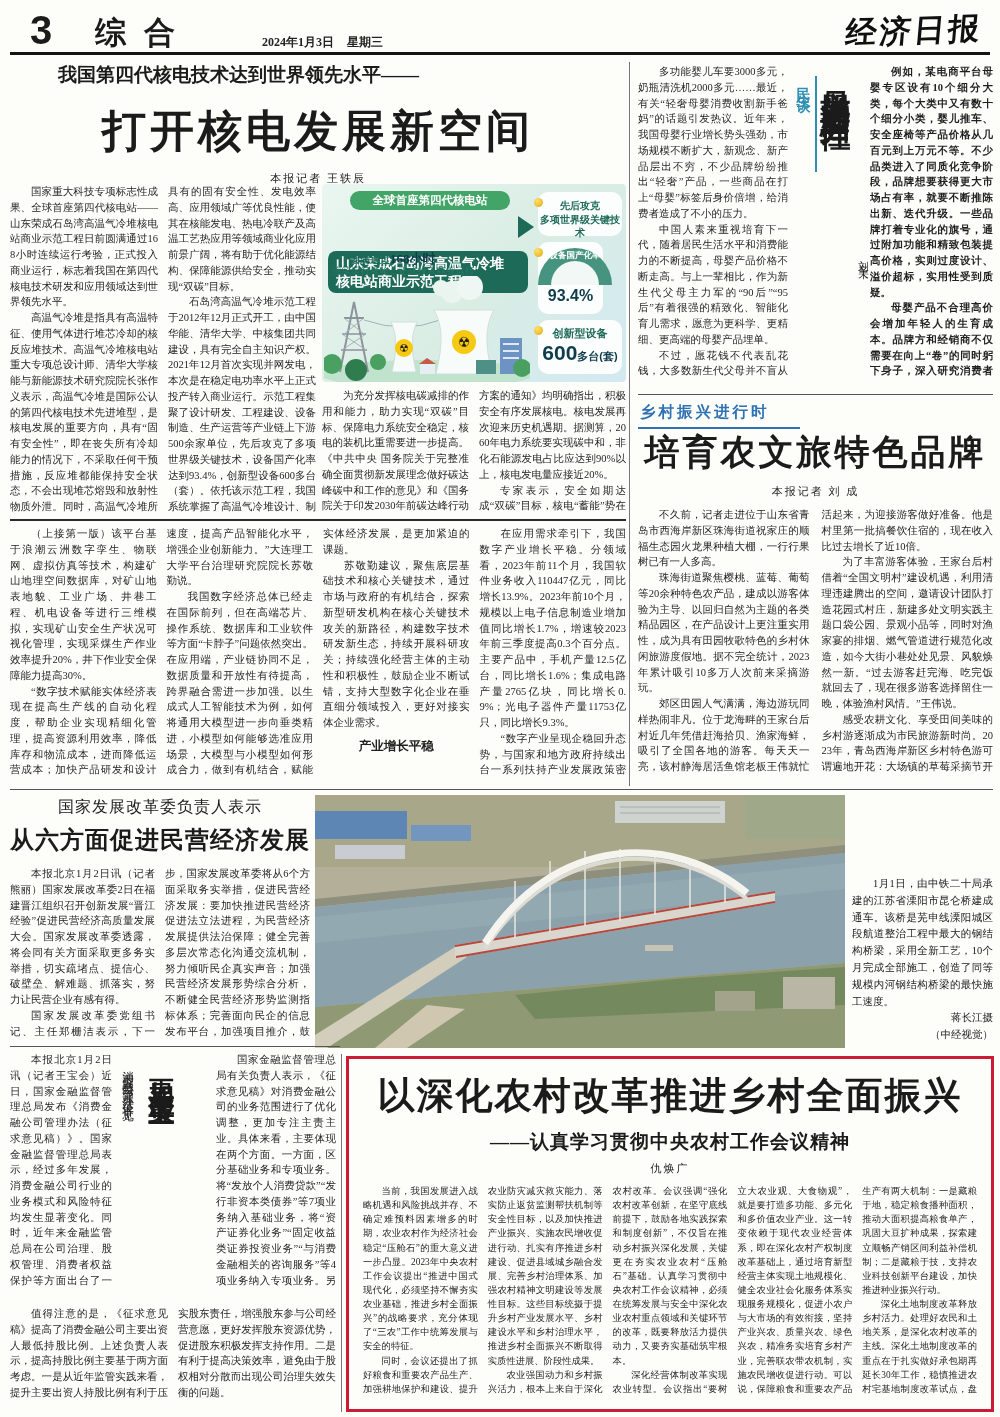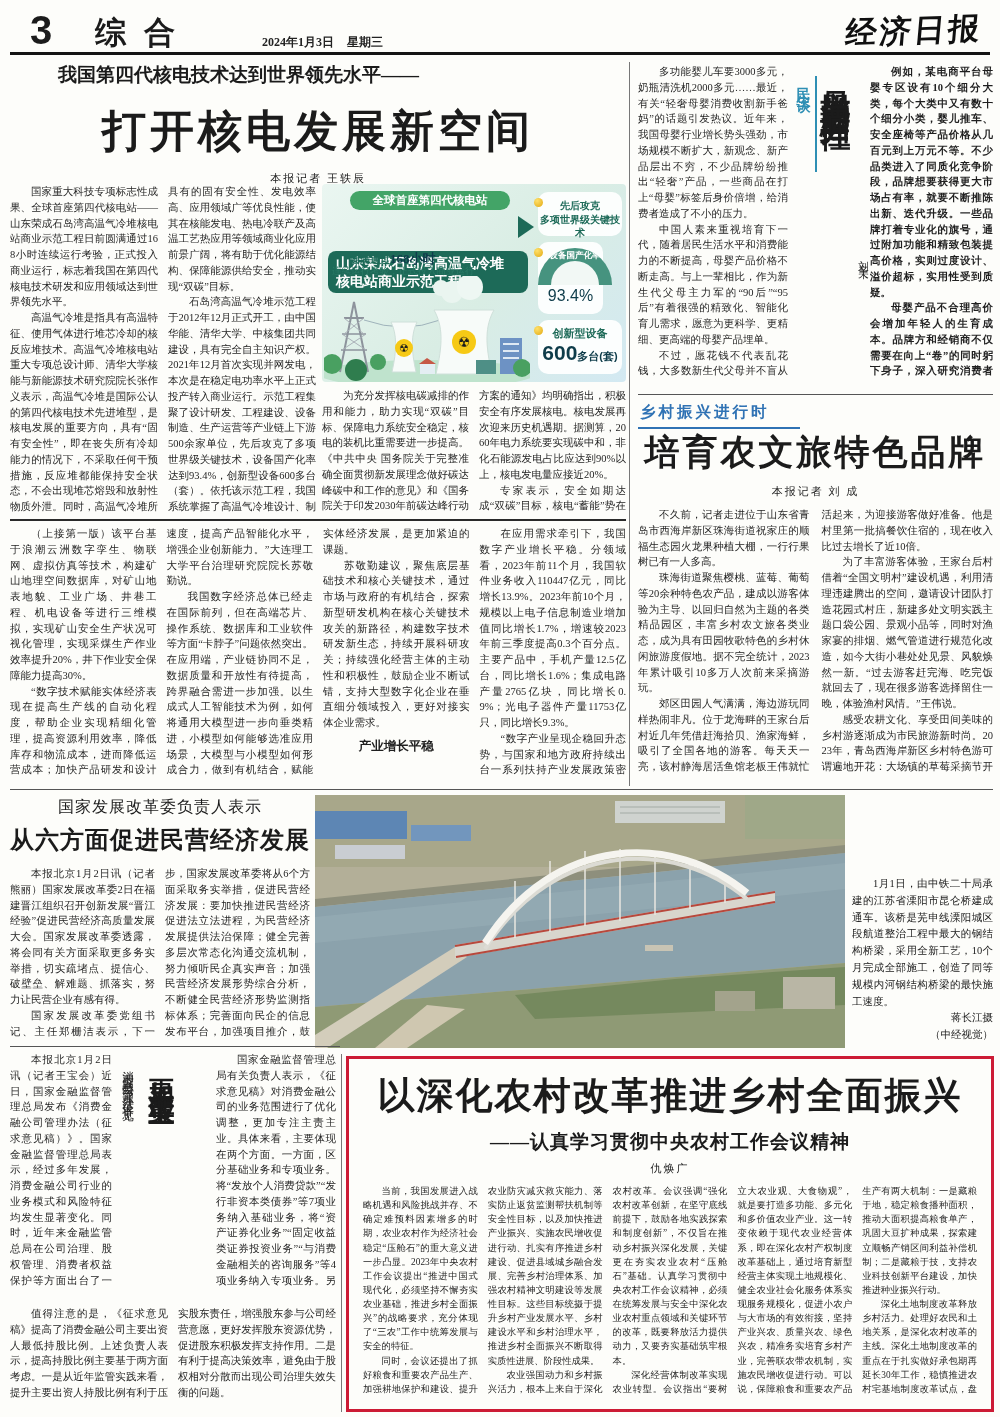--- a/index.html
+++ b/index.html
@@ -41,21 +41,21 @@
   .ig-note1 { font-size:10px; color:#1d6a58; font-weight:bold; }
   .ig-note1 b { color:#103c4c; font-size:13px; }
   .ig-note2 { font-size:9.5px; color:#2a7a66; }
   .ig-arrow { width:0; height:0; border-left:16px solid #1d6a58; border-top:11px solid transparent; border-bottom:11px solid transparent; }
   .fact { background:rgba(255,255,255,.92); border-radius:10px; text-align:center; color:#1d6a58; font-weight:bold;
           font-family:"Liberation Sans","DejaVu Sans",sans-serif; }
   .bullet { width:9px; height:9px; border-radius:50%; background:radial-gradient(circle at 35% 30%,#ffe06a,#e2a912); }
   .gauge { width:74px; height:37px; border-radius:74px 74px 0 0; background:#46937f; position:relative; overflow:hidden; margin:6px auto 0; }
   .gauge-inner { position:absolute; left:13px; top:13px; width:48px; height:24px; border-radius:48px 48px 0 0; background:#f2f8f5; }
   .gauge-label { position:absolute; top:2px; left:0; right:0; color:#fff; font-size:8.5px; font-weight:bold; text-align:center; }
-  .gauge-value { font-size:16px; font-weight:normal; color:#0e3c4a; text-align:center; margin-top:2px; }
+  .gauge-value { font-size:16px; font-weight:bold; color:#0e3c4a; text-align:center; margin-top:2px; }
   .fact3-num { font-size:21px; font-weight:bold; color:#0e3c4a; }
   .fact3-suffix { font-size:11px; font-weight:bold; color:#0e3c4a; }
 
   
   .minsheng { writing-mode:vertical-rl; font-size:14px; font-weight:bold; color:#2e8fb4; letter-spacing:6px; border-right:2px solid #2e8fb4; padding-right:3px; }
   .baby-headline { writing-mode:vertical-rl; font-size:30px; font-weight:bold; line-height:1.15; letter-spacing:4px; }
   .baby-author { writing-mode:vertical-rl; font-size:10.5px; letter-spacing:4px; color:#222; }
 
   
   .rural-label { color:#2f72b4; font-weight:bold; font-size:15.5px; letter-spacing:3px; border-bottom:2px solid #2f72b4; padding:0 30px 4px 2px; display:inline-block; }
@@ -207,21 +207,21 @@
   </div>
 
   <div class="abs hrule-thin" style="left:638px; top:394px; width:355px;"></div>
 
   <div class="abs" style="left:638px; top:402px; width:355px; height:384px;">
     <div class="rural-label">乡村振兴进行时</div>
     <div class="rural-headline" style="margin-top:0;">培育农文旅特色品牌</div>
     <div class="byline" style="margin-top:8px;">本报记者 刘 成</div>
     <div class="body-text" style="margin-top:8px; height:276px; column-count:2; column-gap:12px;">
       <p>不久前，记者走进位于山东省青岛市西海岸新区珠海街道祝家庄的顺福生态园火龙果种植大棚，一行行果树已有一人多高。</p>
-      <p>珠海街道聚焦樱桃、蓝莓、葡萄等20余种特色农产品，建成以游客体验为主导、以回归自然为主题的各类精品园区，丰富乡村农文旅各类业态，成为具有田园牧歌特色的乡村休闲旅游度假地。据不完全统计，2023年累计吸引10多万人次前来采摘游玩。</p>
+      <p>珠海街道聚焦樱桃、蓝莓、葡萄等20余种特色农产品，建成以游客体验为主导、以回归自然为主题的各类精品园区，在产品设计上更注重实用性，成为具有田园牧歌特色的乡村休闲旅游度假地。据不完全统计，2023年累计吸引10多万人次前来采摘游玩。</p>
       <p>郊区田园人气满满，海边游玩同样热闹非凡。位于龙海畔的王家台后村近几年凭借赶海拾贝、渔家海鲜，吸引了全国各地的游客。每天天一亮，该村静海居活鱼馆老板王伟就忙活起来，为迎接游客做好准备。他是村里第一批搞餐饮住宿的，现在收入比过去增长了近10倍。</p>
       <p>为了丰富游客体验，王家台后村借着“全国文明村”建设机遇，利用清理违建腾出的空间，邀请设计团队打造花园式村庄，新建多处文明实践主题口袋公园、景观小品等，同时对渔家宴的排烟、燃气管道进行规范化改造，如今大街小巷处处见景、风貌焕然一新。“过去游客赶完海、吃完饭就回去了，现在很多游客选择留住一晚，体验渔村风情。”王伟说。</p>
       <p>感受农耕文化、享受田间美味的乡村游逐渐成为市民旅游新时尚。2023年，青岛西海岸新区乡村特色游可谓遍地开花：大场镇的草莓采摘节开启了大众的“莓”好生活；海青镇茶文化节带领游客欣赏茶区风光、体验采茶乐趣、感受茶文化气息；油画、制陶、果酒，张家楼街道的沉浸式文化体验研学，让游客探寻别样的艺术之旅……</p>
 
     </div>
   </div>
 
   <div class="abs hrule-thin" style="left:10px; top:789px; width:983px;"></div>
 
   <div class="abs" style="left:10px; top:797px; width:300px; height:243px;">

